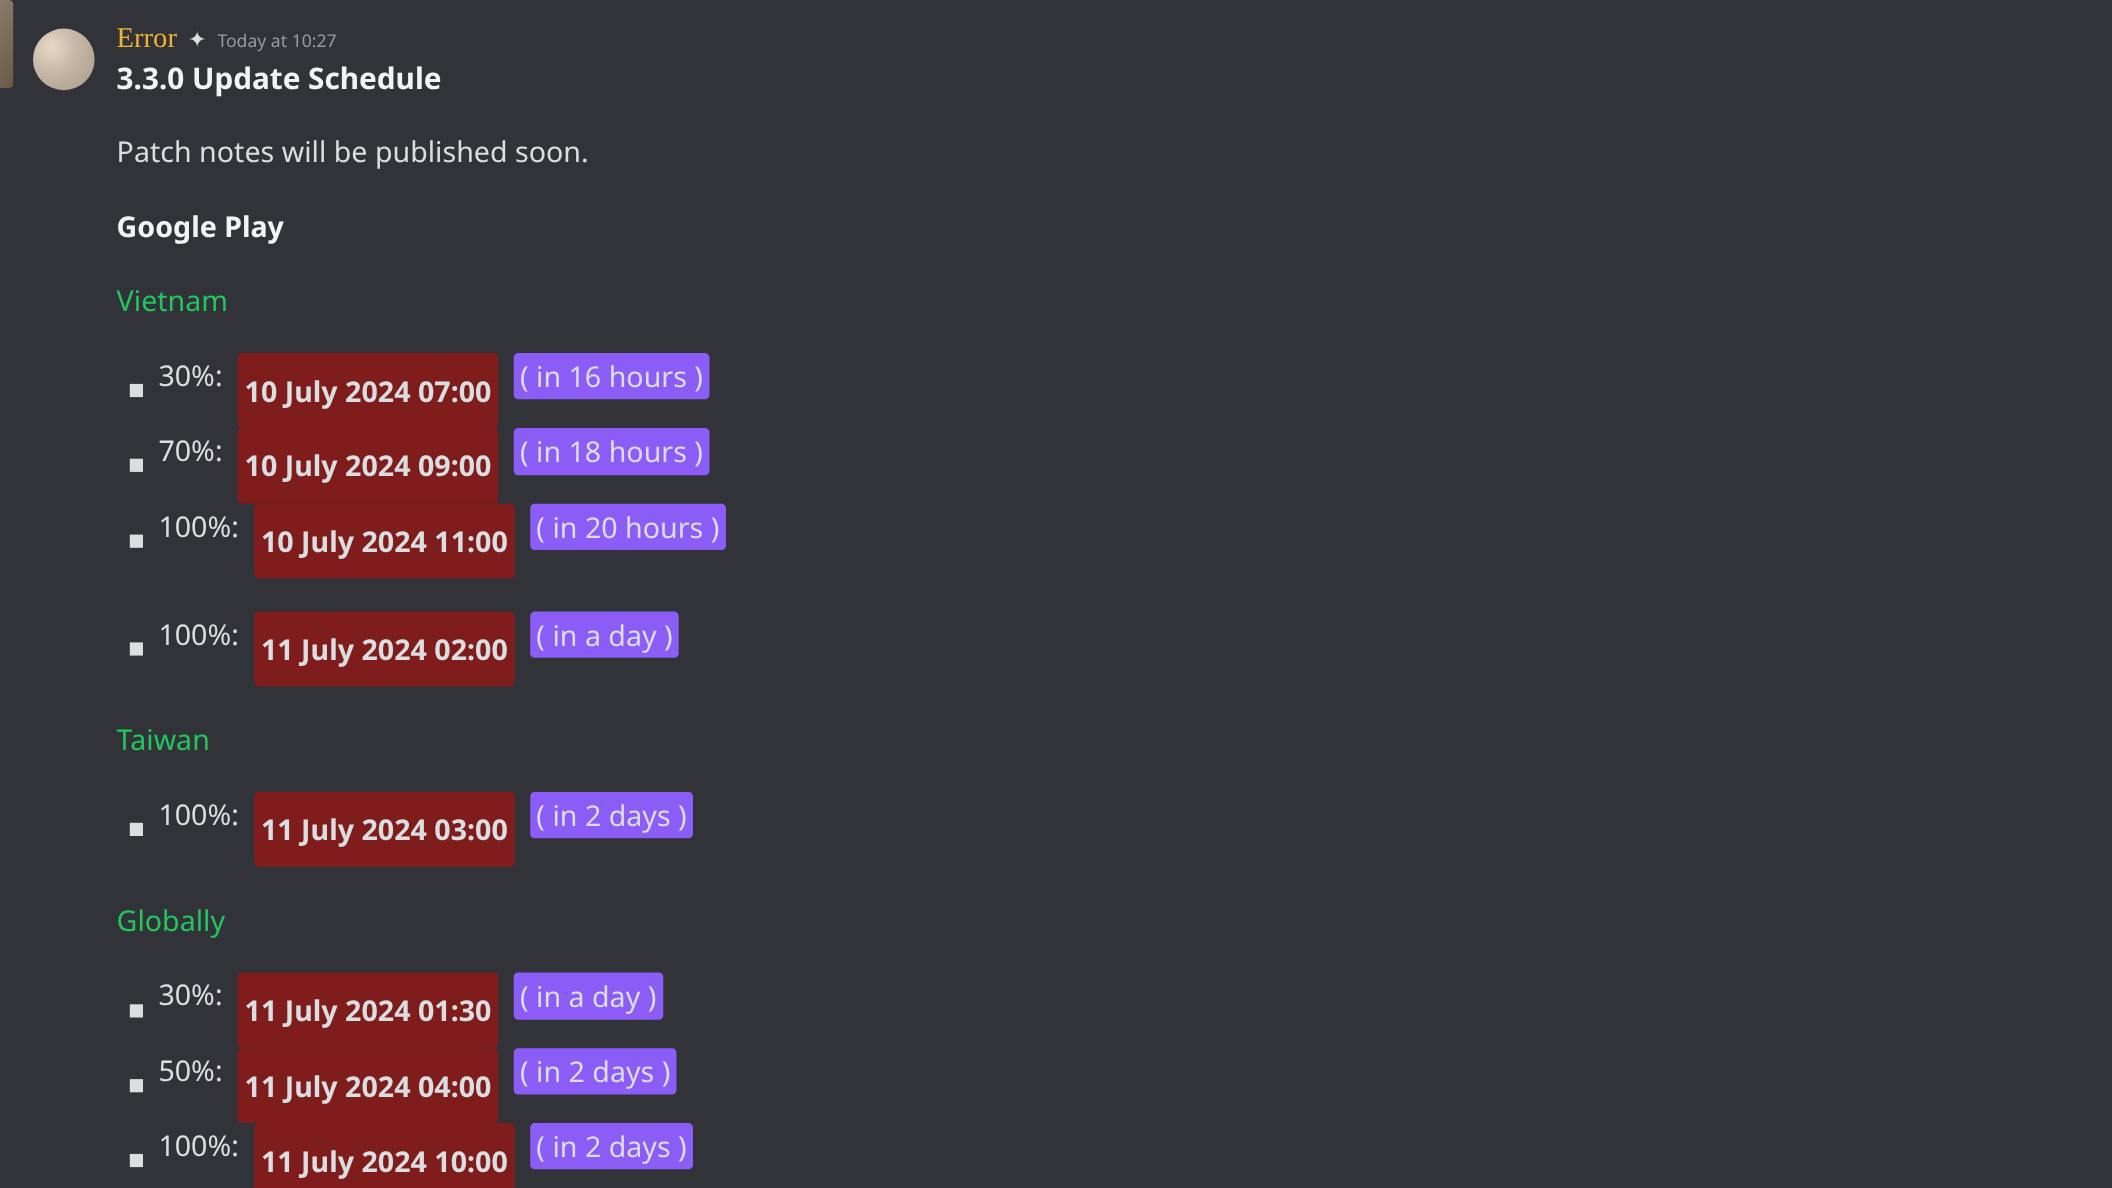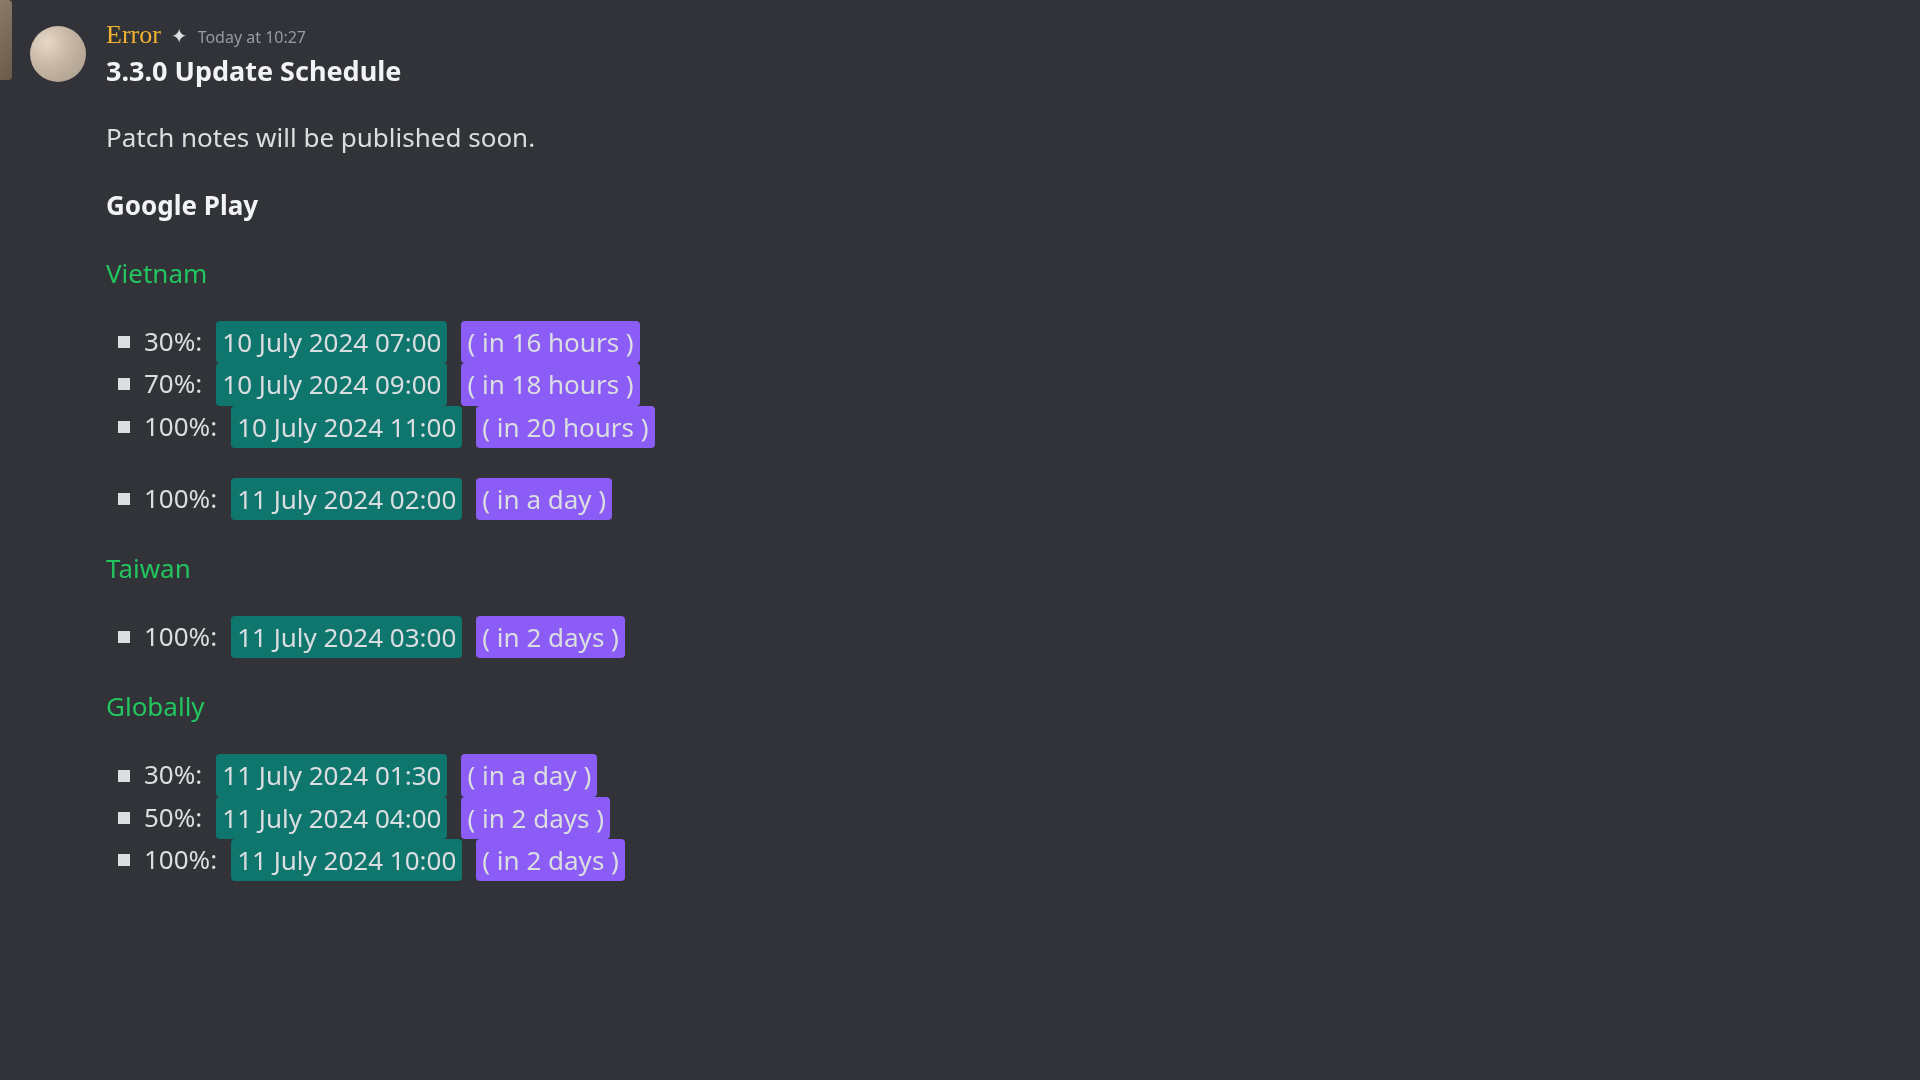--- a/index.html
+++ b/index.html
@@ -104,24 +104,25 @@
       width: 12px;
       height: 12px;
       background: #dbdee1;
       flex-shrink: 0;
       align-self: center;
     }
     .pct {
       white-space: nowrap;
     }
     .ts-chip {
-      background: #0f766e;
+      background: #7f1d1d;
       border-radius: 4px;
-      padding: 1px 6px;
+      padding: 14px 6px;
       white-space: nowrap;
+      font-weight: bold;
     }
     .rel-chip {
       background: #8b5cf6;
       border-radius: 4px;
       padding: 1px 6px;
       white-space: nowrap;
     }
     .no-border {
       border-left: none;
     }

